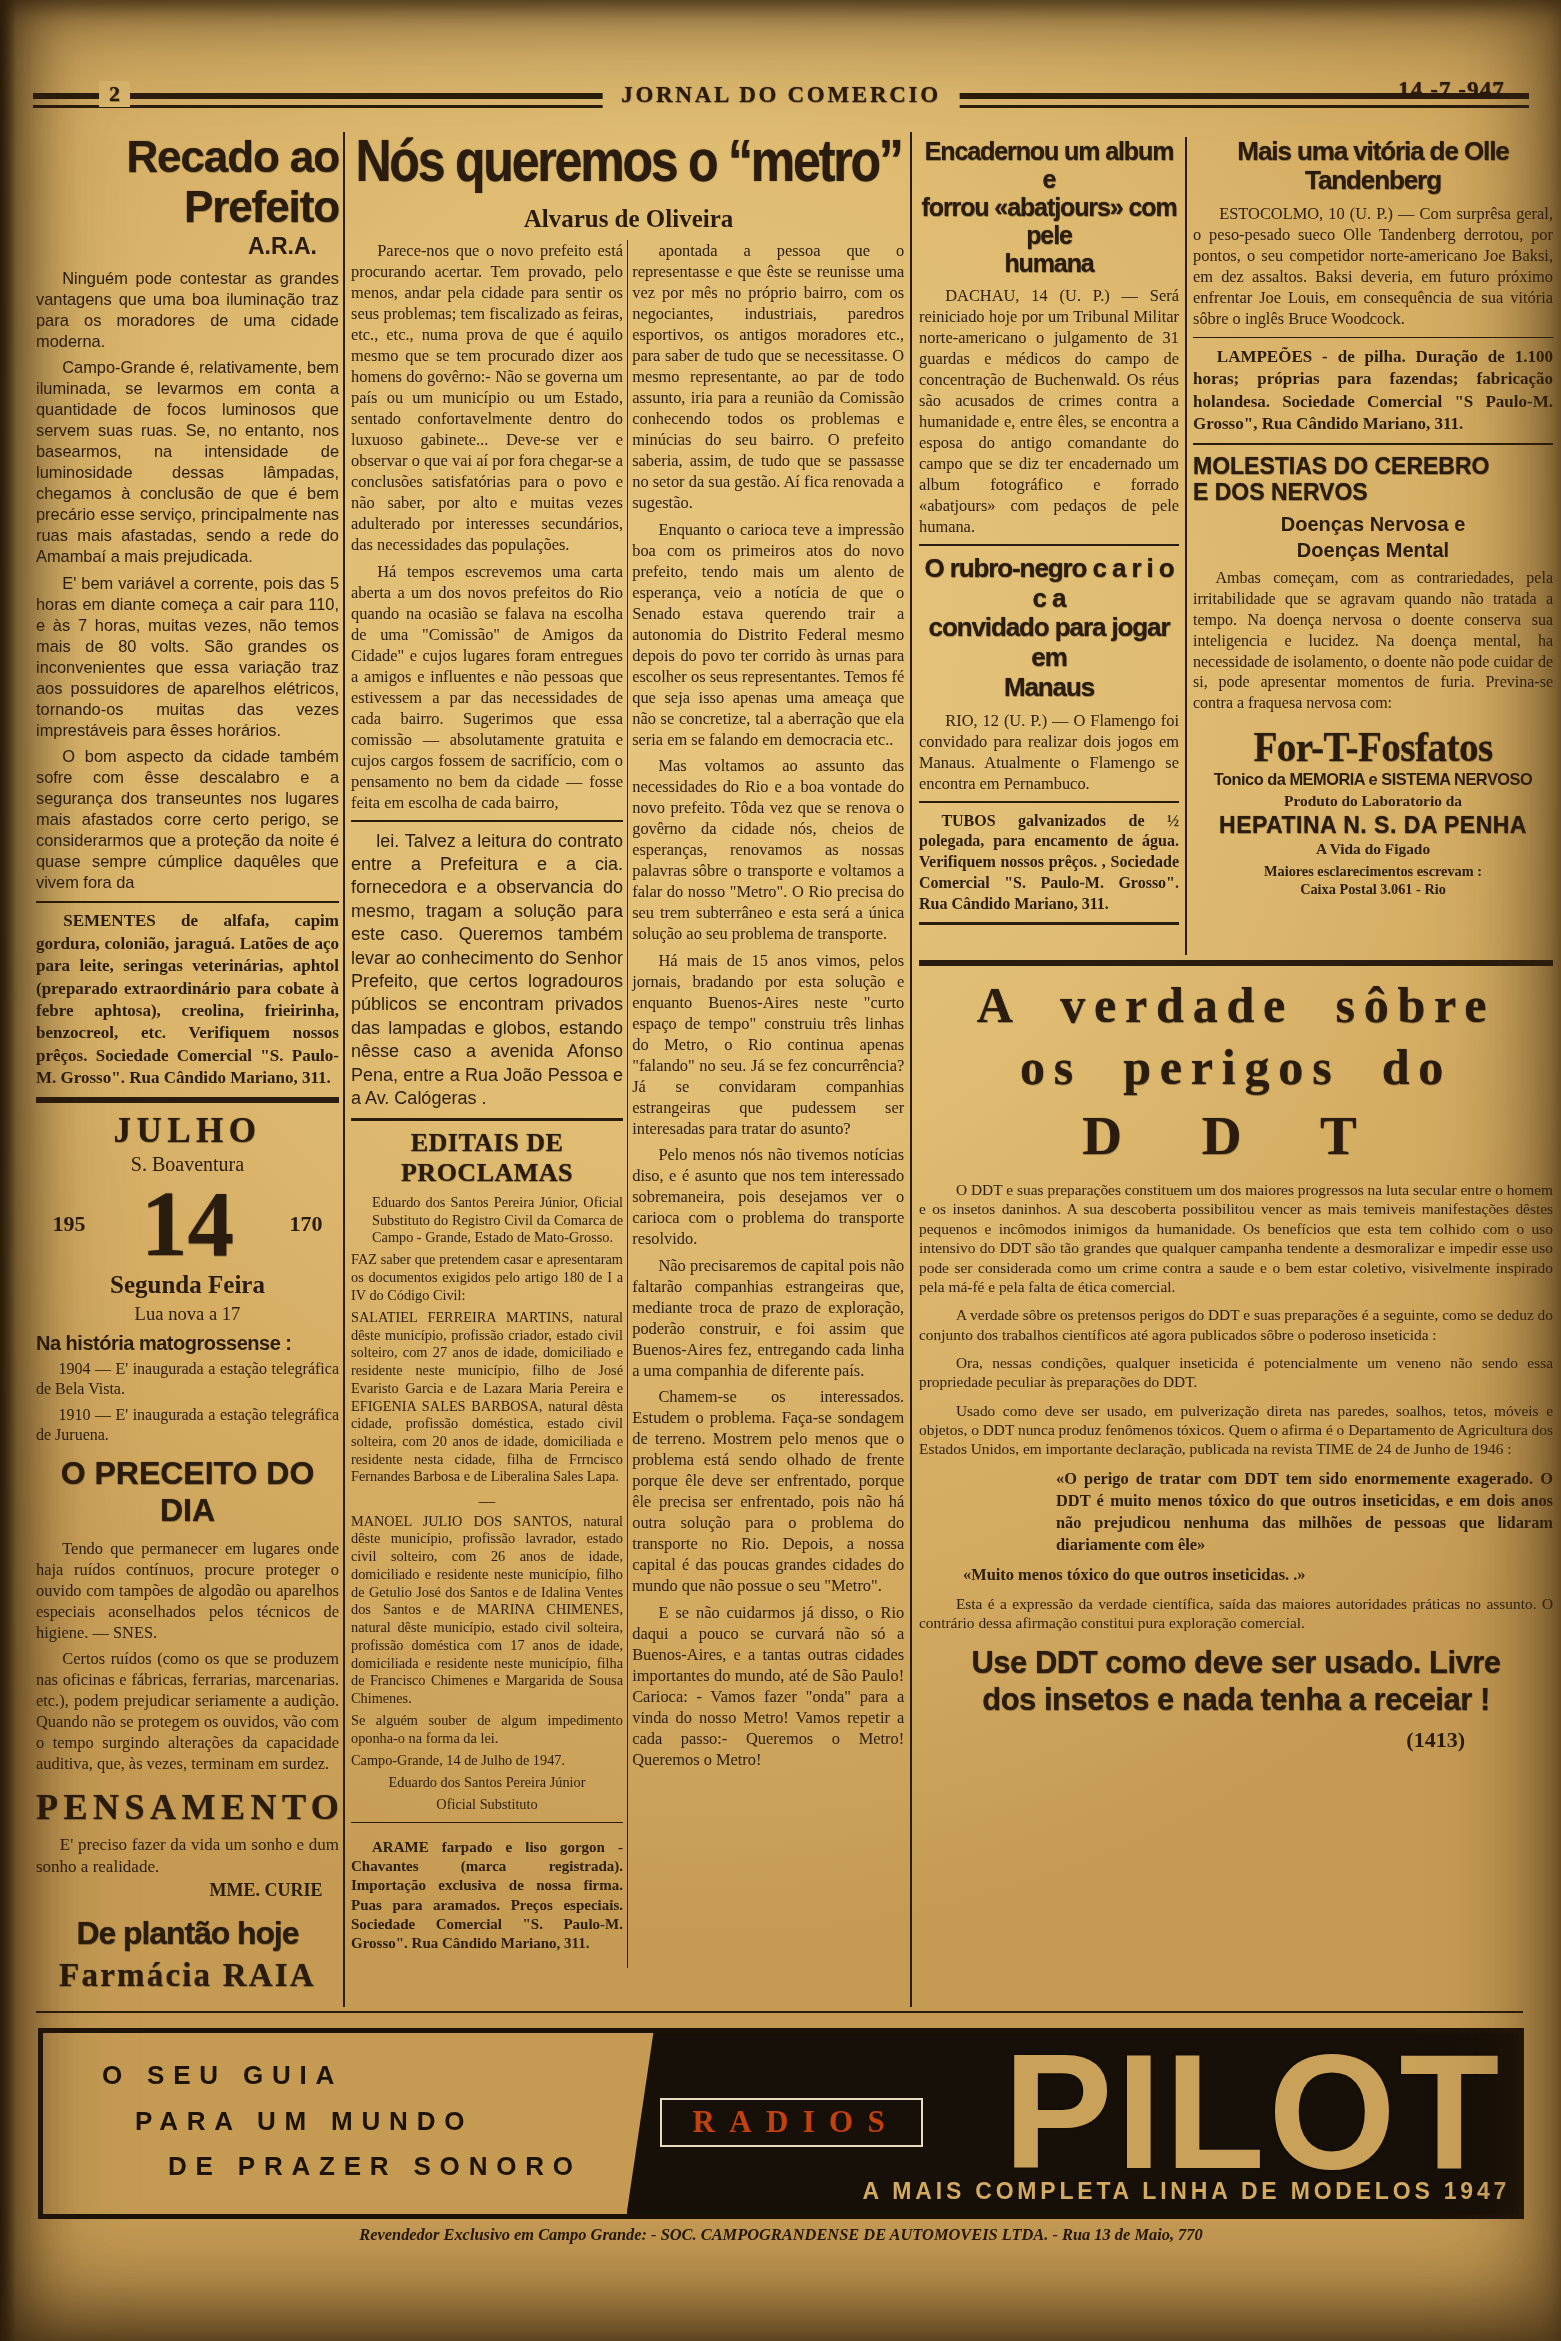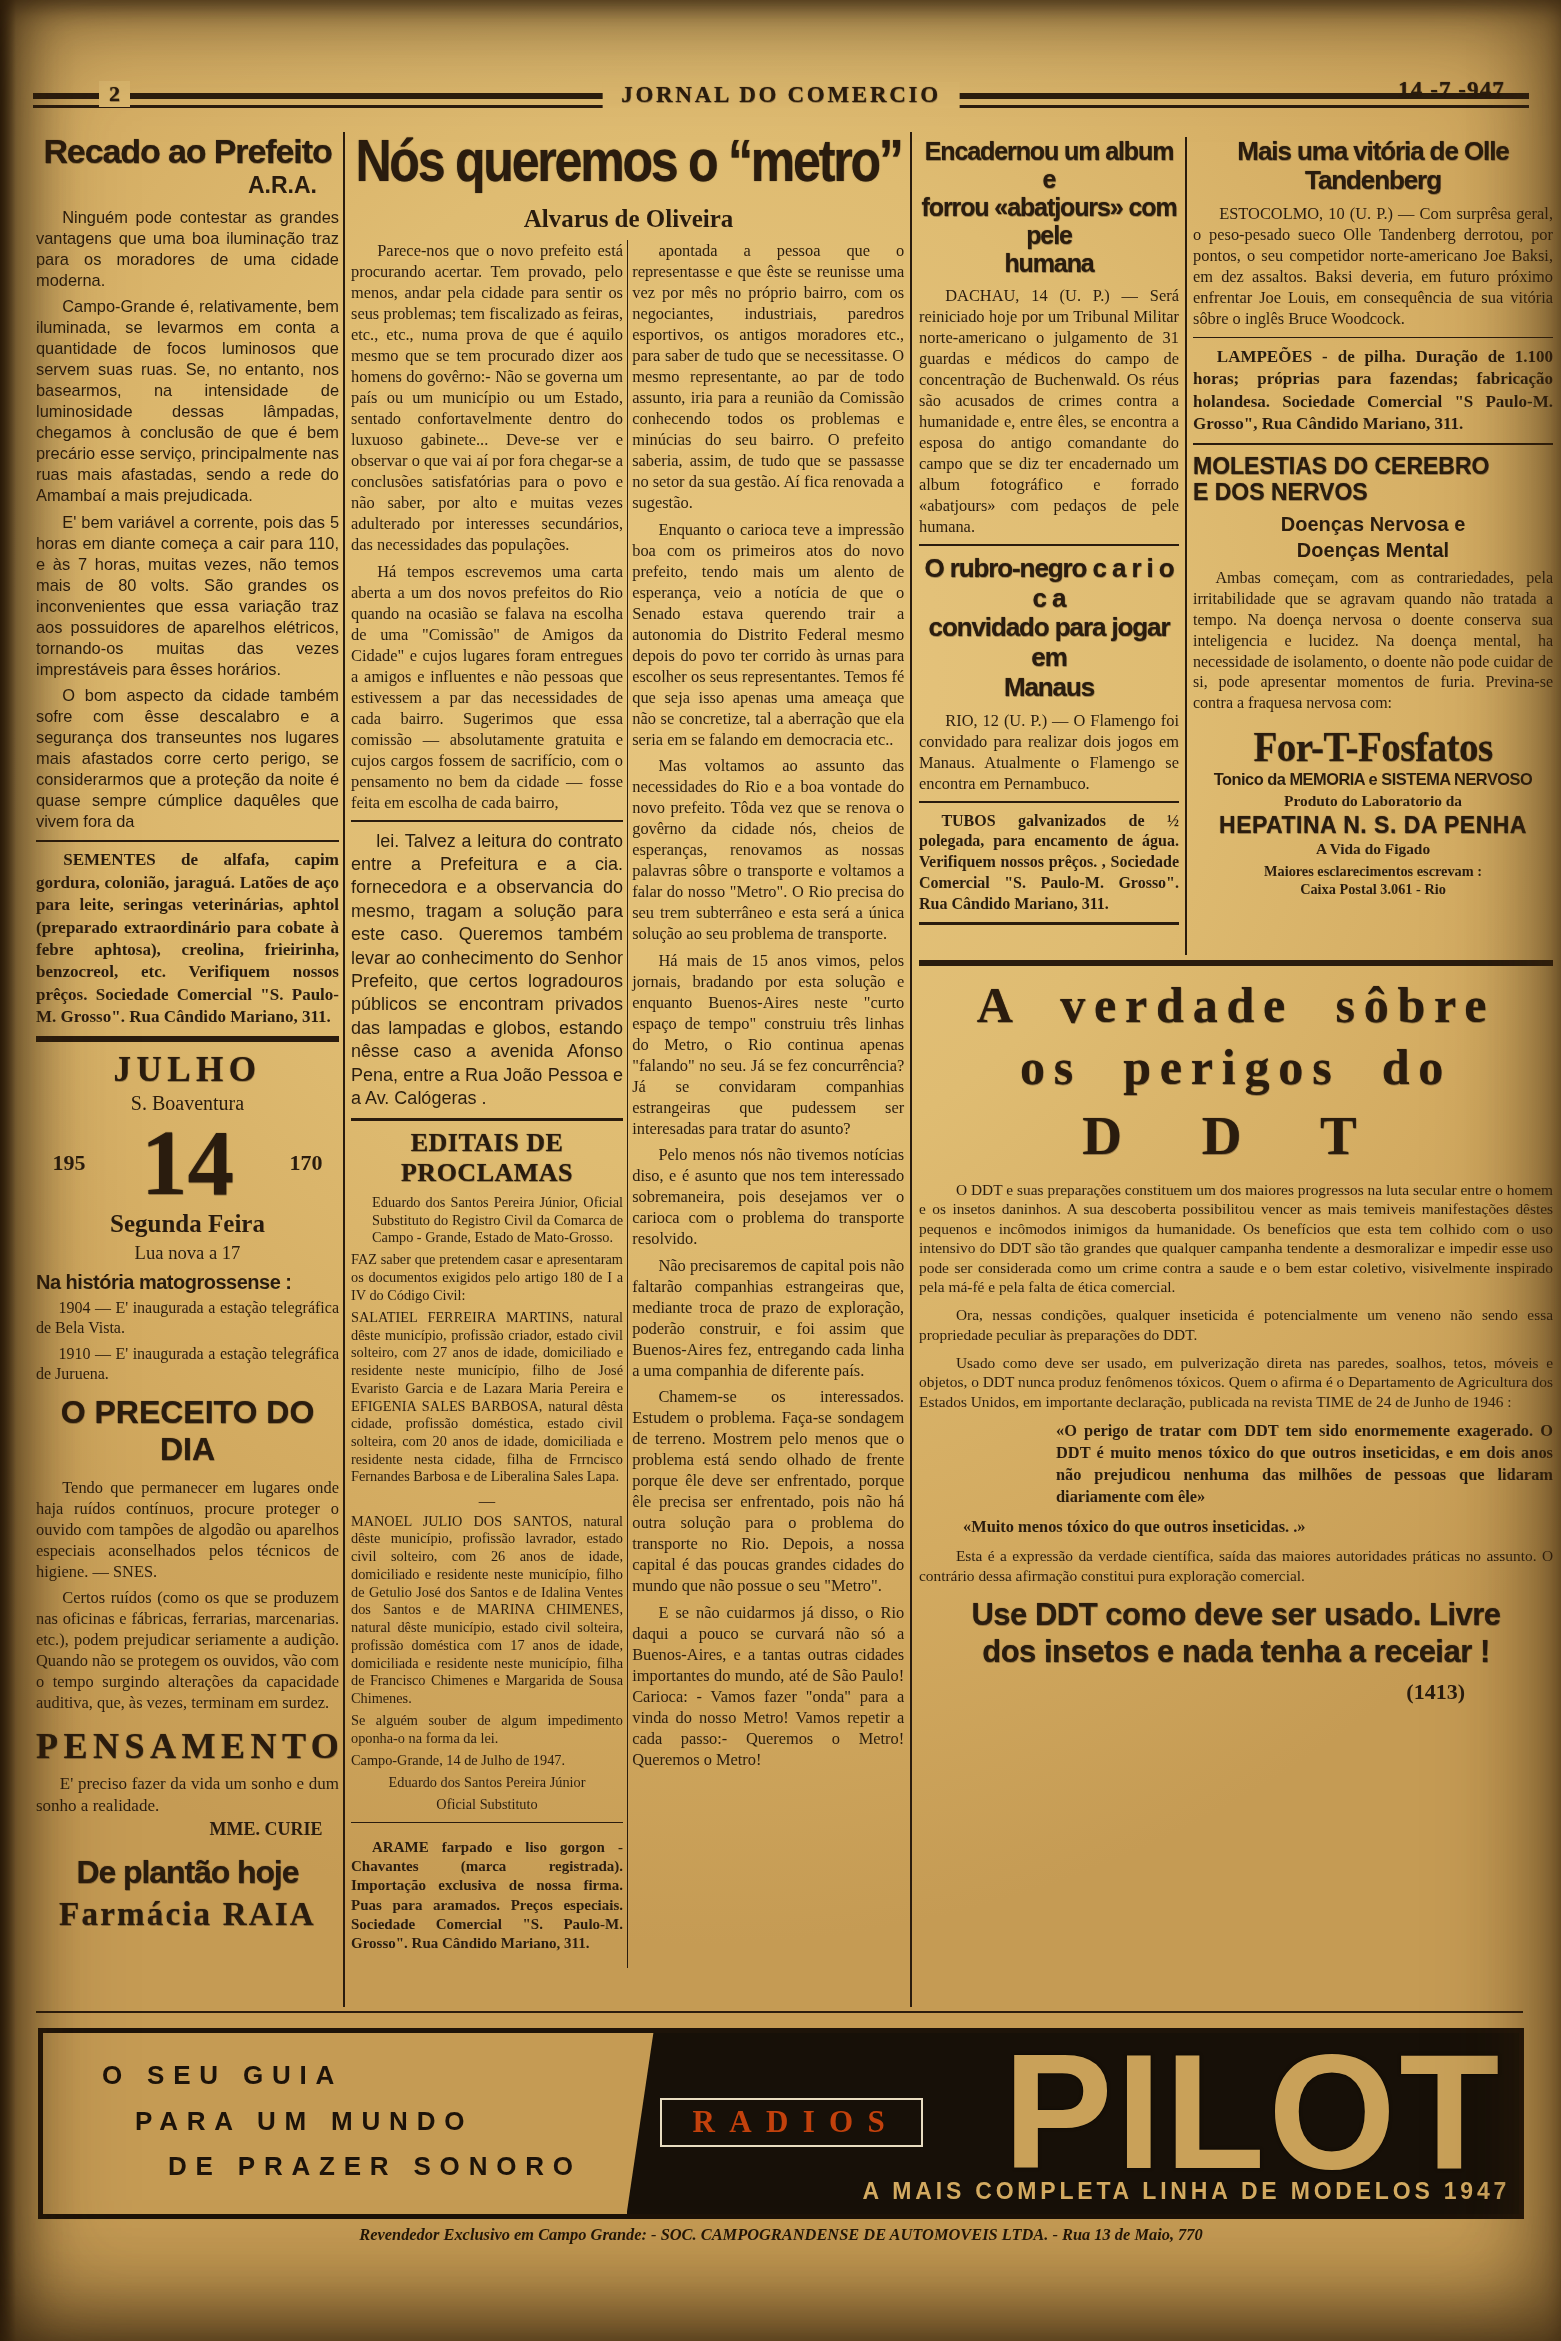--- a/index.html
+++ b/index.html
@@ -22,21 +22,21 @@
   
   .masthead{position:absolute;left:33px;top:81px;width:1496px;height:47px;z-index:12;}
   .mh-rule1{position:absolute;left:0;right:0;top:12px;height:6px;background:#2a1c0e;}
   .mh-rule2{position:absolute;left:0;right:0;top:24px;height:2.7px;background:#2a1c0e;}
   .mh-title{position:absolute;left:50%;transform:translateX(-50%);top:1.1px;background:#ddb96f;
     padding:0 18.6px;font-weight:bold;font-size:23px;letter-spacing:2.7px;}
   .mh-page{position:absolute;left:66px;top:0;background:#ddb96f;padding:0 10px;font-weight:bold;font-size:22px;}
   .mh-date{position:absolute;right:16.4px;top:-4.4px;background:transparent;padding:0 7.7px;font-weight:bold;font-size:23px;letter-spacing:1.1px;}
   
   .c1{left:36px;top:132px;width:303px;}
-  .c1-title{font-size:34px;text-align:center;margin:0 0 1.1px 0;}
+  .c1-title{font-size:44px;text-align:right;margin:0 0 1.1px 0;}
   .c1-byline{font-size:23px;font-weight:bold;text-align:right;margin:0 22px 7.7px 0;font-family:"Liberation Sans",sans-serif;}
   .c1 .bodytxt{font-size:16.4px;font-family:"Liberation Sans",sans-serif;font-weight:normal;}
   .sementes{font-size:17px;font-weight:bold;line-height:1.32;text-align:justify;text-indent:1.6em;margin:4.4px 0;}
   .cal{text-align:center;}
   .cal-month{font-size:35px;font-weight:bold;letter-spacing:5.5px;margin:5.5px 0 2.2px 0;}
   .cal-saint{font-size:20px;margin:0 0 3.3px 0;}
   .cal-row{display:flex;align-items:center;justify-content:space-between;padding:0 16.4px;}
   .cal-side{font-size:22px;font-weight:bold;}
   .cal-day{font-size:93px;font-weight:bold;line-height:.95;}
   .cal-week{font-size:25px;font-weight:bold;margin:3.3px 0;}
@@ -266,20 +266,21 @@
     </div>
   </div>
 
   <div class="col ddt">
     <hr class="rule thick" style="margin-top:0">
     <div class="ddt-t1 smudge">A verdade sôbre</div>
     <div class="ddt-t2 smudge">os perigos do</div>
     <div class="ddt-t3 smudge">D D T</div>
     <div class="bodytxt">
       <p>O DDT e suas preparações constituem um dos maiores progressos na luta secular entre o homem e os insetos daninhos. A sua descoberta possibilitou vencer as mais temiveis manifestações dêstes pequenos e incômodos inimigos da humanidade. Os benefícios que esta tem colhido com o uso intensivo do DDT são tão grandes que qualquer campanha tendente a desmoralizar e impedir esse uso pode ser considerada como um crime contra a saude e o bem estar coletivo, visivelmente inspirado pela má-fé e pela falta de ética comercial.</p>
+      <p>A verdade sôbre os pretensos perigos do DDT e suas preparações é a seguinte, como se deduz do conjunto dos trabalhos científicos até agora publicados sôbre o poderoso inseticida :</p>
       <p>Ora, nessas condições, qualquer inseticida é potencialmente um veneno não sendo essa propriedade peculiar às preparações do DDT.</p>
       <p>Usado como deve ser usado, em pulverização direta nas paredes, soalhos, tetos, móveis e objetos, o DDT nunca produz fenômenos tóxicos. Quem o afirma é o Departamento de Agricultura dos Estados Unidos, em importante declaração, publicada na revista TIME de 24 de Junho de 1946 :</p>
     </div>
     <div class="ddt-quote">«O perigo de tratar com DDT tem sido enormemente exagerado. O DDT é muito menos tóxico do que outros inseticidas, e em dois anos não prejudicou nenhuma das milhões de pessoas que lidaram diariamente com êle»</div>
     <div class="ddt-quote2">«Muito menos tóxico do que outros inseticidas. .»</div>
     <div class="bodytxt">
       <p>Esta é a expressão da verdade científica, saída das maiores autoridades práticas no assunto. O contrário dessa afirmação constitui pura exploração comercial.</p>
     </div>
     <div class="cond ddt-close smudge">Use DDT como deve ser usado. Livre dos insetos e nada tenha a receiar !</div>
     <div class="ddt-num">(1413)</div>

